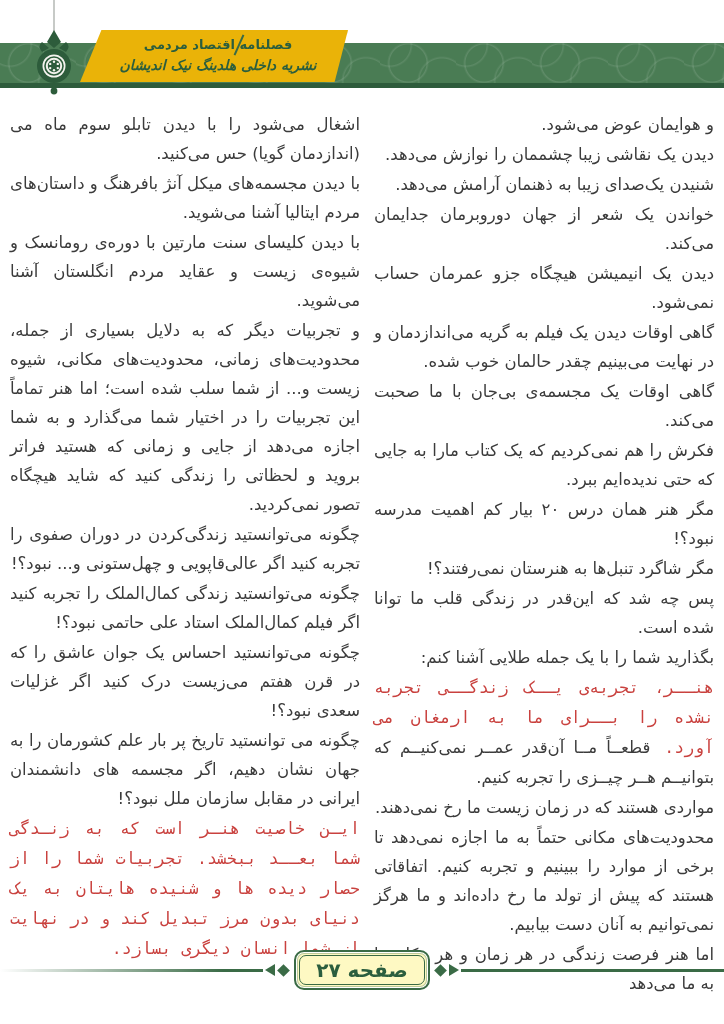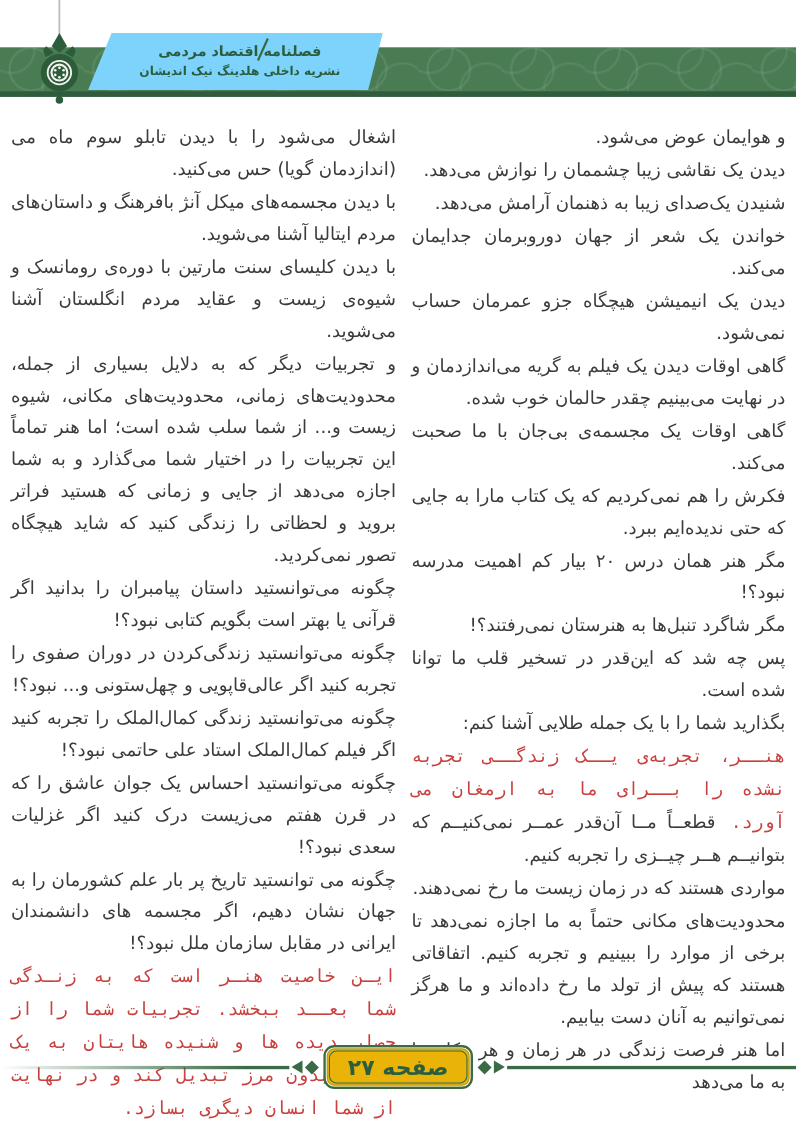--- a/index.html
+++ b/index.html
@@ -17,36 +17,36 @@
       radial-gradient(circle at 28px 20px, rgba(255,255,255,0) 18px, rgba(255,255,255,0.12) 19px, rgba(255,255,255,0) 21px),
       radial-gradient(circle at 62px 38px, rgba(255,255,255,0) 22px, rgba(255,255,255,0.10) 23px, rgba(255,255,255,0) 25px),
       radial-gradient(circle at 10px 2px,  rgba(255,255,255,0) 20px, rgba(255,255,255,0.10) 21px, rgba(255,255,255,0) 23px);
     background-size:76px 40px;
     border-top:2px solid #3966429;
     border-bottom:5px solid #2e5c3c;
     box-sizing:content-box;
   }
   .header-label{
     position:absolute;left:80px;top:30px;width:268px;height:52px;
-    background:#7dd3fc;
+    background:#eab308;
     clip-path:polygon(8% 0, 100% 0, 95% 100%, 0 100%);
     box-shadow:0 1px 2px rgba(0,0,0,.25);
     display:flex;flex-direction:column;justify-content:center;
     padding:2px 10px 2px 18px;box-sizing:border-box;
     z-index:3;
   }
   .header-label .slash{
     position:absolute;right:108px;top:4px;width:2px;height:22px;
     background:#3a6b46;transform:rotate(24deg);
   }
   .jr-title,.jr-sub{
     color:#2b5e3e;font-weight:bold;text-align:center;line-height:1.45;
   }
   .jr-title{font-size:13px;}
-  .jr-sub{font-size:11px;}
+  .jr-sub{font-size:14px;font-style:italic;}
   
   .logo-wrap{position:absolute;left:24px;top:0;width:56px;height:108px;z-index:4;}
   
   .col{
     position:absolute;top:110px;
     font-size:16.5px;line-height:29px;color:#3b3b3b;
     text-align:justify;
   }
   .col-right{right:10px;width:340px;}
   .col-left{right:364px;width:350px;}
@@ -66,21 +66,21 @@
   .f-arrow{
     width:0;height:0;border-top:6px solid transparent;border-bottom:6px solid transparent;
   }
   .f-arrow.toright{border-right:10px solid #3a6b46;margin-left:2px;}
   .f-arrow.toleft{border-left:10px solid #3a6b46;margin-right:2px;}
   .f-diamond{
     width:9px;height:9px;background:#3a6b46;transform:rotate(45deg);
     margin:0 4px;flex:0 0 auto;
   }
   .page-box{
-    border:2px solid #3a6b46;border-radius:10px;background:#eab308;
+    border:2px solid #3a6b46;border-radius:10px;background:#fef9c3;
     padding:6px 20px;position:relative;margin:0 2px;flex:0 0 auto;
     box-shadow:inset 0 0 0 1px #ffffff, inset 0 0 0 2px #3a6b4655;
   }
   .page-box::after{
     content:"";position:absolute;inset:3px;border:1px solid #3a6b46;border-radius:7px;
     pointer-events:none;
   }
   .page-label{color:#2b5e3e;font-size:20px;font-weight:bold;white-space:nowrap;}
 </style>
 </head>
@@ -124,33 +124,32 @@
     <div class="para"><span class="normal">و هوایمان عوض می‌شود.</span></div>
     <div class="para"><span class="normal">دیدن یک نقاشی زیبا چشممان را نوازش می‌دهد.</span></div>
     <div class="para"><span class="normal">شنیدن یک‌صدای زیبا به ذهنمان آرامش می‌دهد.</span></div>
     <div class="para"><span class="normal">خواندن یک شعر از جهان دوروبرمان جدایمان می‌کند.</span></div>
     <div class="para"><span class="normal">دیدن یک انیمیشن هیچگاه جزو عمرمان حساب نمی‌شود.</span></div>
     <div class="para"><span class="normal">گاهی اوقات دیدن یک فیلم به گریه می‌اندازدمان و در نهایت می‌بینیم چقدر حالمان خوب شده.</span></div>
     <div class="para"><span class="normal">گاهی اوقات یک مجسمه‌ی بی‌جان با ما صحبت می‌کند.</span></div>
     <div class="para"><span class="normal">فکرش را هم نمی‌کردیم که یک کتاب مارا به جایی که حتی ندیده‌ایم ببرد.</span></div>
     <div class="para"><span class="normal">مگر هنر همان درس ۲۰ بیار کم اهمیت مدرسه نبود؟!</span></div>
     <div class="para"><span class="normal">مگر شاگرد تنبل‌ها به هنرستان نمی‌رفتند؟!</span></div>
-    <div class="para"><span class="normal">پس چه شد که این‌قدر در تسخیر قلب ما توانا شده است.</span></div>
+    <div class="para"><span class="normal">پس چه شد که این‌قدر در زندگی قلب ما توانا شده است.</span></div>
     <div class="para"><span class="normal">بگذارید شما را با یک جمله طلایی آشنا کنم:</span></div>
     <div class="para"><span class="red">هنــر، تجربه‌ی یــک زندگــی تجربه نشده را بــرای ما به ارمغان می آورد. </span><span class="normal">قطعــاً مــا آن‌قدر عمــر نمی‌کنیــم که بتوانیــم هــر چیــزی را تجربه کنیم.</span></div>
     <div class="para"><span class="normal">مواردی هستند که در زمان زیست ما رخ نمی‌دهند.</span></div>
     <div class="para"><span class="normal">محدودیت‌های مکانی حتماً به ما اجازه نمی‌دهد تا برخی از موارد را ببینیم و تجربه کنیم. اتفاقاتی هستند که پیش از تولد ما رخ داده‌اند و ما هرگز نمی‌توانیم به آنان دست بیابیم.</span></div>
     <div class="para"><span class="normal">اما هنر فرصت زندگی در هر زمان و هر مکان را به ما می‌دهد</span></div>
   </div>
 <div class="col col-left" id="col-left">
     <div class="para"><span class="normal">اشغال می‌شود را با دیدن تابلو سوم ماه می (اندازدمان گویا) حس می‌کنید.</span></div>
     <div class="para"><span class="normal">با دیدن مجسمه‌های میکل آنژ بافرهنگ و داستان‌های مردم ایتالیا آشنا می‌شوید.</span></div>
     <div class="para"><span class="normal">با دیدن کلیسای سنت مارتین با دوره‌ی رومانسک و شیوه‌ی زیست و عقاید مردم انگلستان آشنا می‌شوید.</span></div>
     <div class="para"><span class="normal">و تجربیات دیگر که به دلایل بسیاری از جمله، محدودیت‌های زمانی، محدودیت‌های مکانی، شیوه زیست و... از شما سلب شده است؛ اما هنر تماماً این تجربیات را در اختیار شما می‌گذارد و به شما اجازه می‌دهد از جایی و زمانی که هستید فراتر بروید و لحظاتی را زندگی کنید که شاید هیچگاه تصور نمی‌کردید.</span></div>
-    <div class="para"><span class="normal">چگونه می‌توانستید داستان پیامبران را بدانید اگر قرآنی یا بهتر است بگویم کتابی نبود؟!</span></div>
     <div class="para"><span class="normal">چگونه می‌توانستید زندگی‌کردن در دوران صفوی را تجربه کنید اگر عالی‌قاپویی و چهل‌ستونی و... نبود؟!</span></div>
     <div class="para"><span class="normal">چگونه می‌توانستید  زندگی کمال‌الملک را تجربه کنید اگر فیلم کمال‌الملک استاد علی حاتمی نبود؟!</span></div>
     <div class="para"><span class="normal">چگونه می‌توانستید احساس یک جوان عاشق را که در قرن هفتم می‌زیست درک کنید اگر غزلیات سعدی نبود؟!</span></div>
     <div class="para"><span class="normal">چگونه می توانستید تاریخ پر بار علم کشورمان را به جهان نشان دهیم، اگر مجسمه های دانشمندان ایرانی در مقابل سازمان ملل نبود؟!</span></div>
     <div class="para"><span class="red">ایـن خاصیت هنـر است که به زنـدگی شما بعــد ببخشد. تجربیات شما را از حصار دیده ها و شنیده هایتان به یک دنیای بدون مرز تبدیل کند  و در نهایت از شما انسان دیگری بسازد.</span></div>
   </div>
 
 <div class="footer">
   <div class="f-line right"></div>
   <div class="f-arrow toleft"></div>

